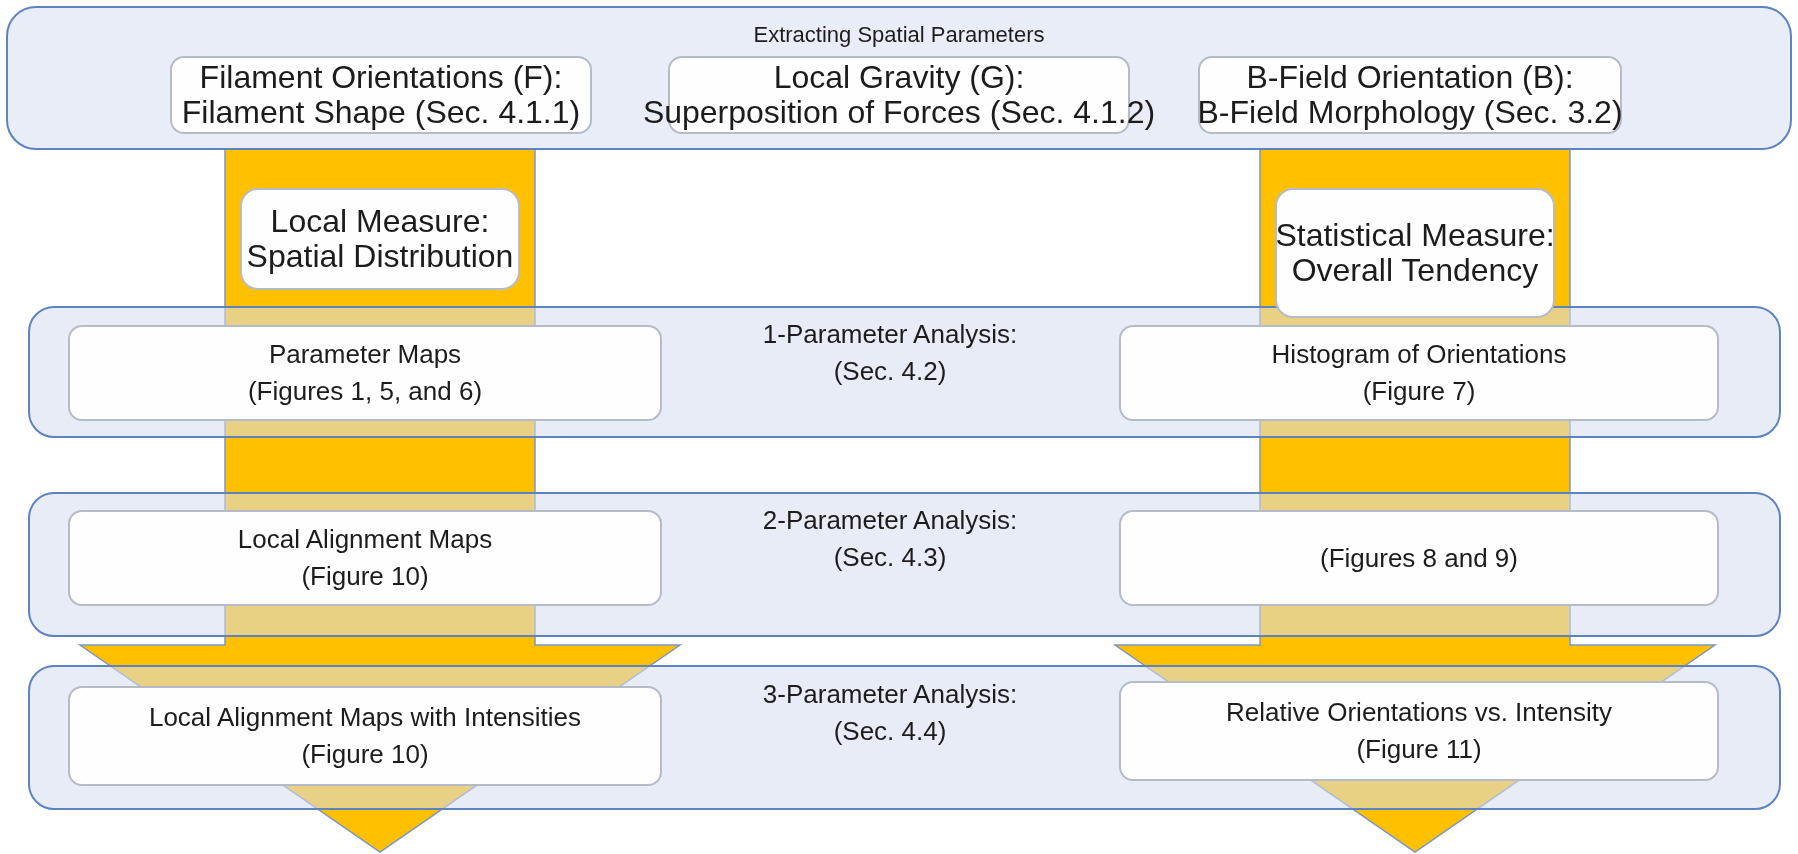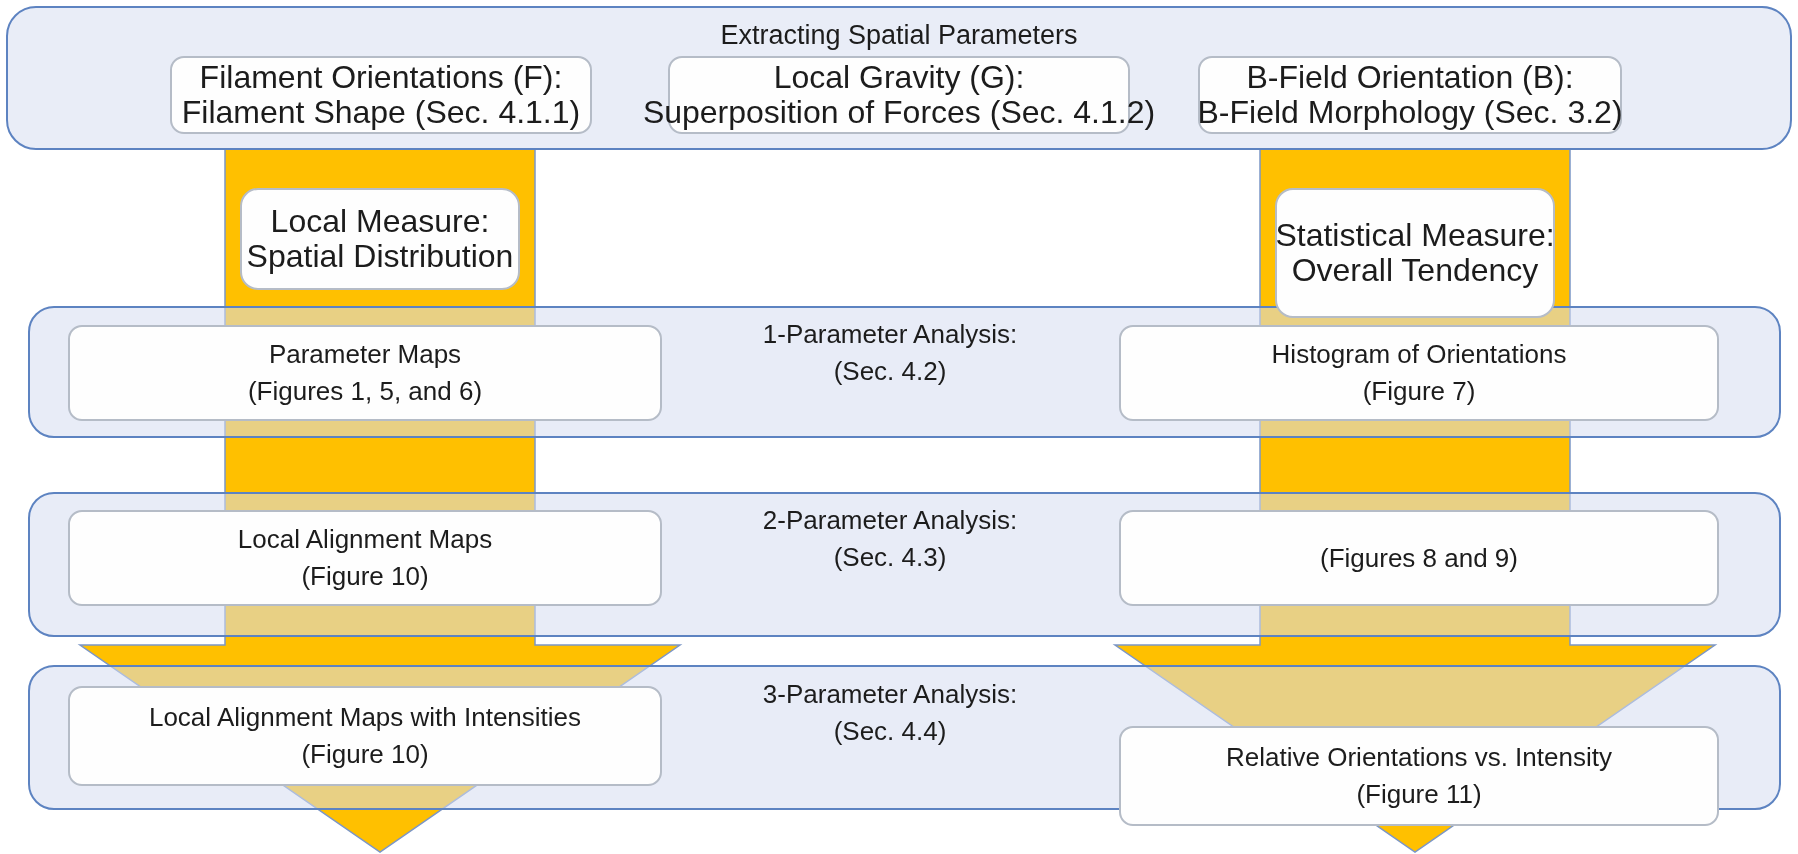--- a/index.html
+++ b/index.html
@@ -18,21 +18,21 @@
     text-align:center;z-index:2;
   }
   .bandlabel{
     display:flex;flex-direction:column;justify-content:flex-start;align-items:center;
     text-align:center;z-index:2;
   }
   .line{line-height:37px;font-size:26px;white-space:nowrap;}
   .line-sm{line-height:35px;font-size:32px;white-space:nowrap;}
   .title{
     position:absolute;left:0;top:10px;width:100%;text-align:center;
-    font-size:27px;line-height:34px;
+    font-size:22px;line-height:34px;
   }
   svg{display:block;}
 </style>
 </head>
 <body>
 
 <div class="canvas">
 
   <svg class="abs" style="left:0;top:0;z-index:0" width="1798" height="854" viewBox="0 0 1798 854">
     <polygon points="225,147 535,147 535,645 680,645 380,852 80,645 225,645" stroke="#7b96c6" stroke-width="1.5" fill="#FFC000"></polygon>
@@ -94,18 +94,18 @@
 
   <div class="abs panel" style="left:28px;top:665px;width:1753px;height:145px;border-radius:26px;z-index:1;"></div>
   <div class="abs bandlabel" style="left:690px;top:676px;width:400px;">
     <span class="line">3-Parameter Analysis:</span>
     <span class="line">(Sec. 4.4)</span>
   </div>
   <div class="abs whitebox" style="left:68px;top:686px;width:594px;height:100px;">
     <span class="line">Local Alignment Maps with Intensities</span>
     <span class="line">(Figure 10)</span>
   </div>
-  <div class="abs whitebox" style="left:1119px;top:726px;width:600px;height:100px;align-items:center;">
+  <div class="abs whitebox" style="left:1119px;top:681px;width:600px;height:100px;align-items:center;">
     <span class="line">Relative Orientations vs. Intensity</span>
     <span class="line">(Figure 11)</span>
   </div>
 
 </div>
 
 </body></html>

